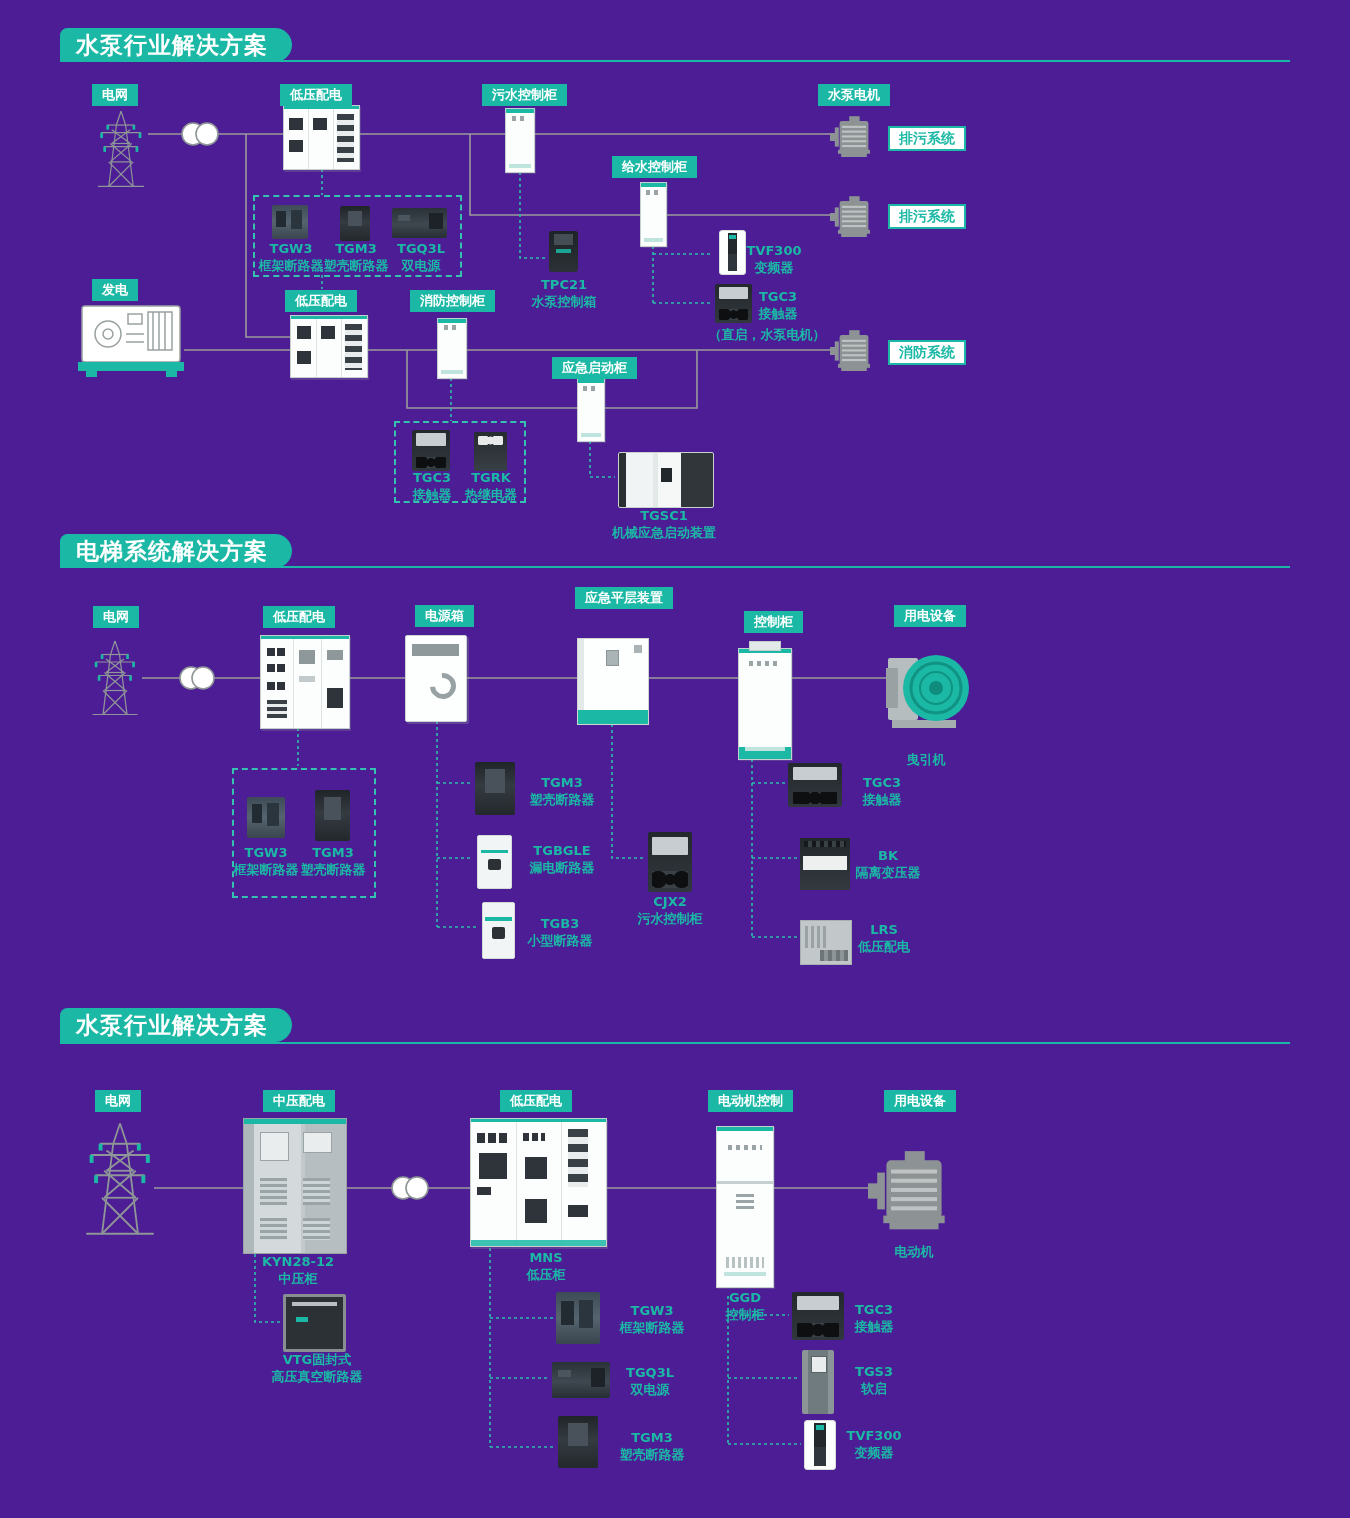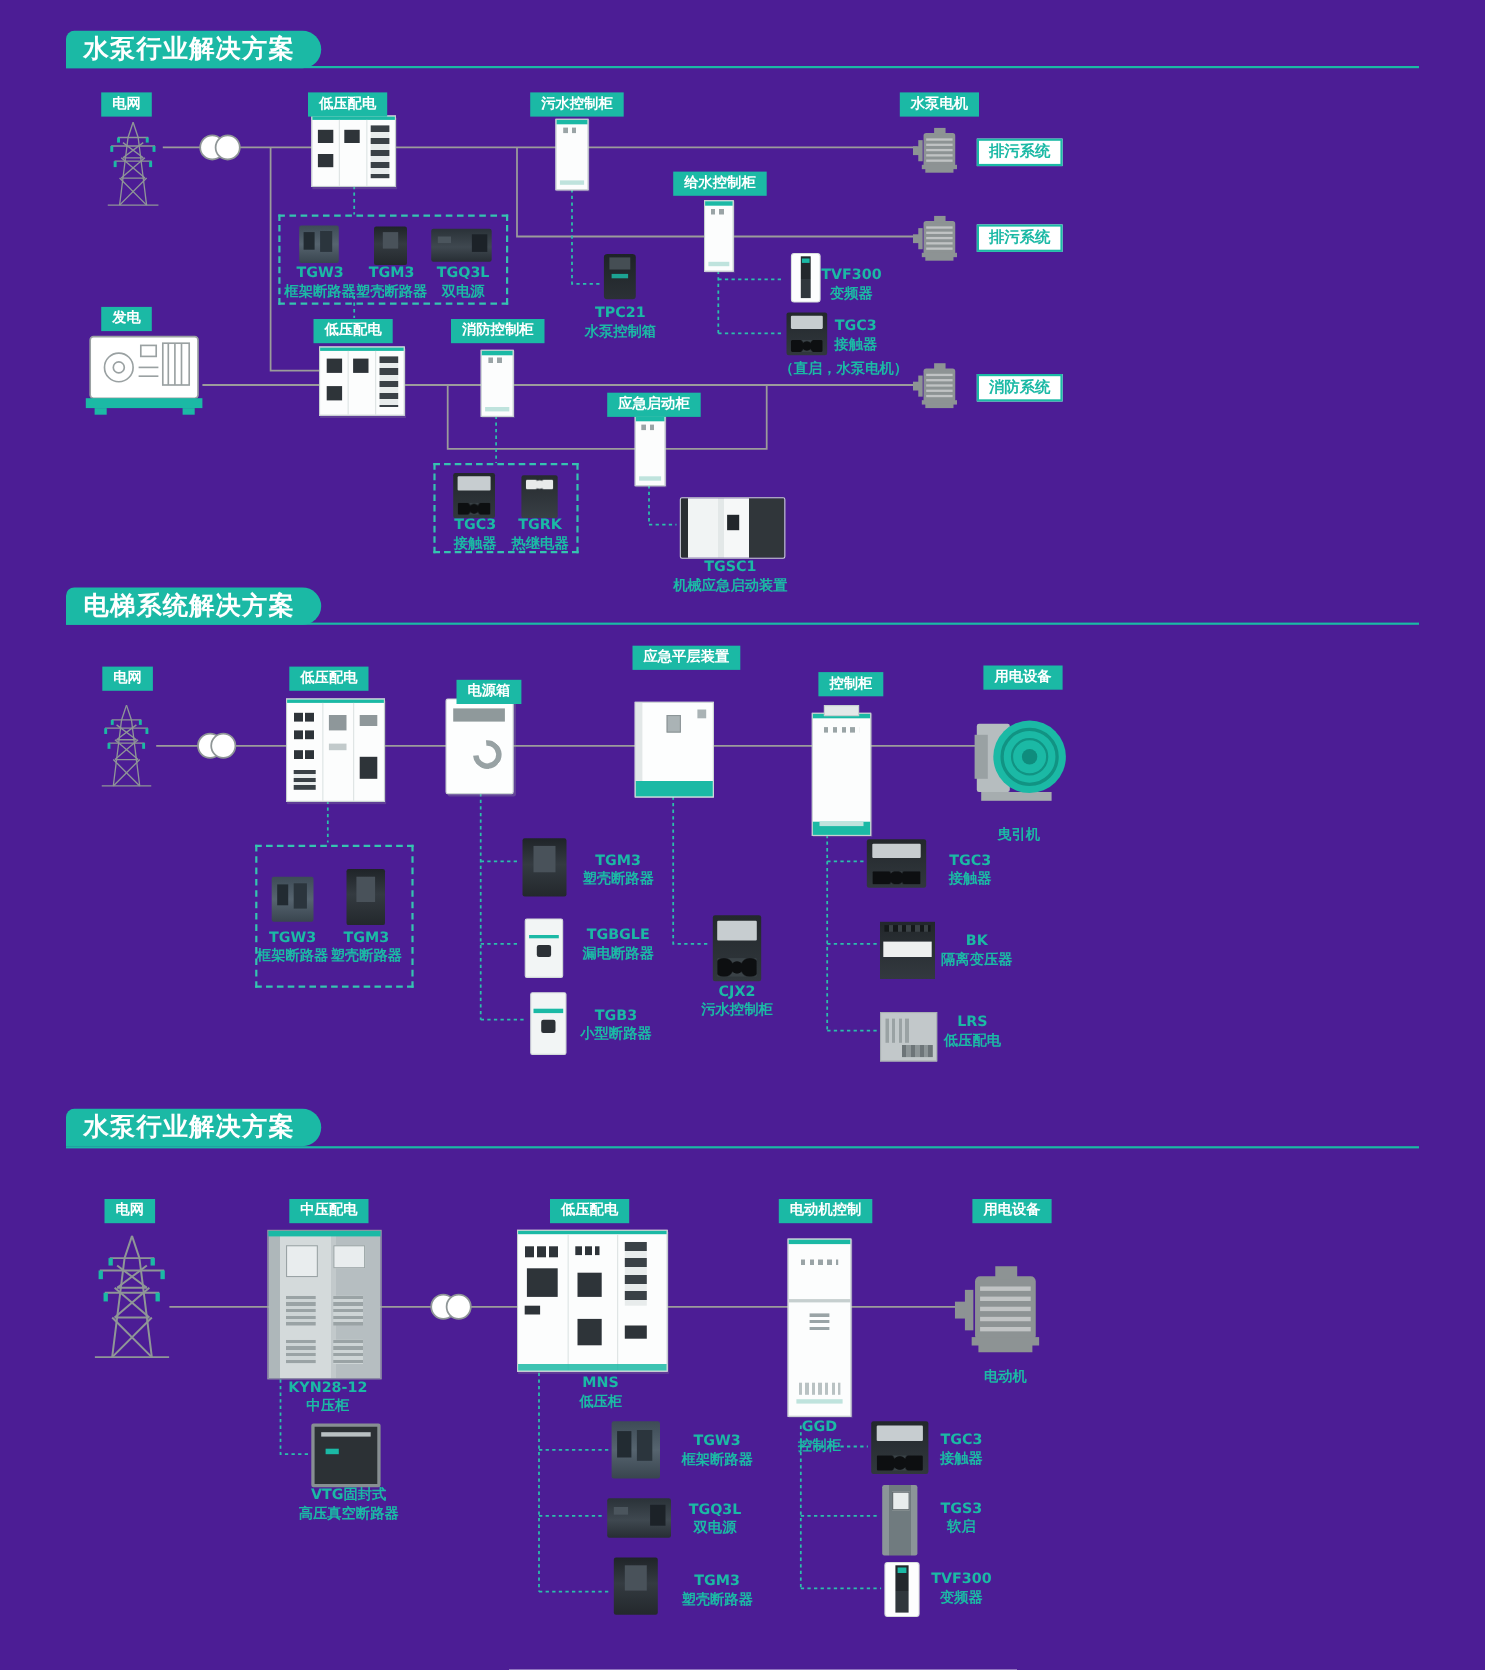--- a/index.html
+++ b/index.html
@@ -350,21 +350,21 @@
   </div>
   <div class="plabel" style="left:664px;top:508px">
     <div>TGSC1</div>
     <div>机械应急启动装置</div>
   </div>
 
   <div class="sec-h" style="left:60px;top:534px">电梯系统解决方案</div>
 
   <div class="chip" style="left:93px;top:606px">电网</div>
   <div class="chip" style="left:263px;top:606px">低压配电</div>
-  <div class="chip" style="left:415px;top:618px">电源箱</div>
+  <div class="chip" style="left:415px;top:605px">电源箱</div>
   <div class="chip" style="left:575px;top:587px">应急平层装置</div>
   <div class="chip" style="left:744px;top:611px">控制柜</div>
   <div class="chip" style="left:894px;top:605px">用电设备</div>
 
   <div class="dbox" style="left:232px;top:768px;width:140px;height:126px"></div>
 
   <div class="dev cab-wide" style="left:260px;top:635px;width:88px;height:92px">
     <i style="left:32px;top:3px;bottom:0;width:1px;background:#dde3e3"></i>
     <i style="left:60px;top:3px;bottom:0;width:1px;background:#dde3e3"></i>
     <i style="left:6px;top:12px;width:20px;height:8px;background:repeating-linear-gradient(90deg,#2e3439 0 8px,#fff 8px 10px)"></i>

